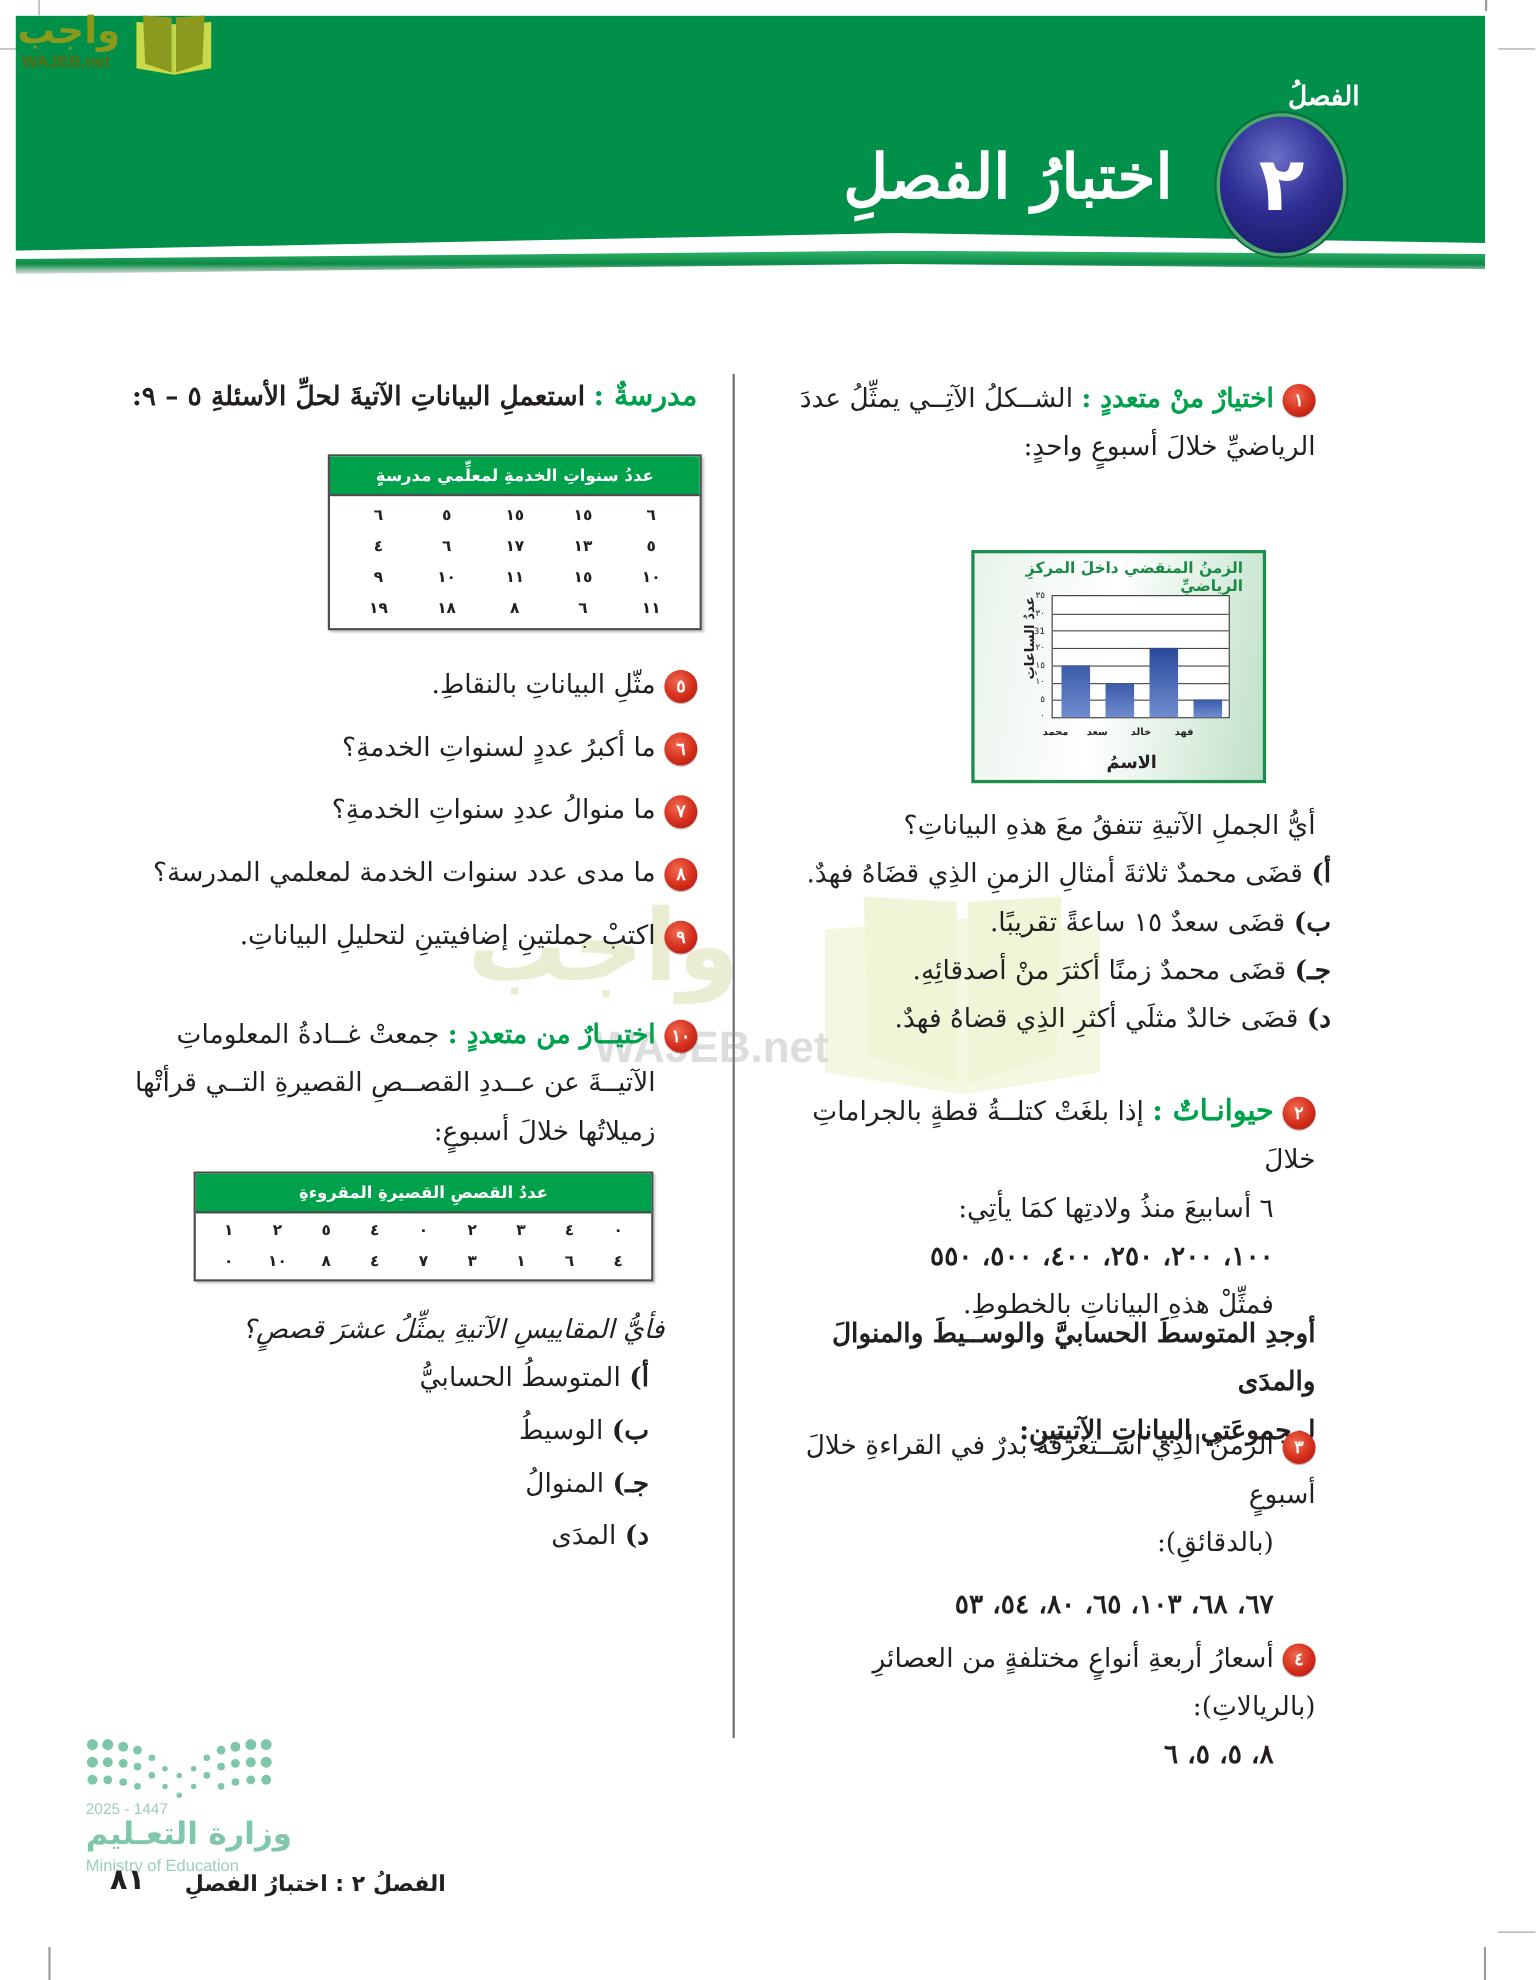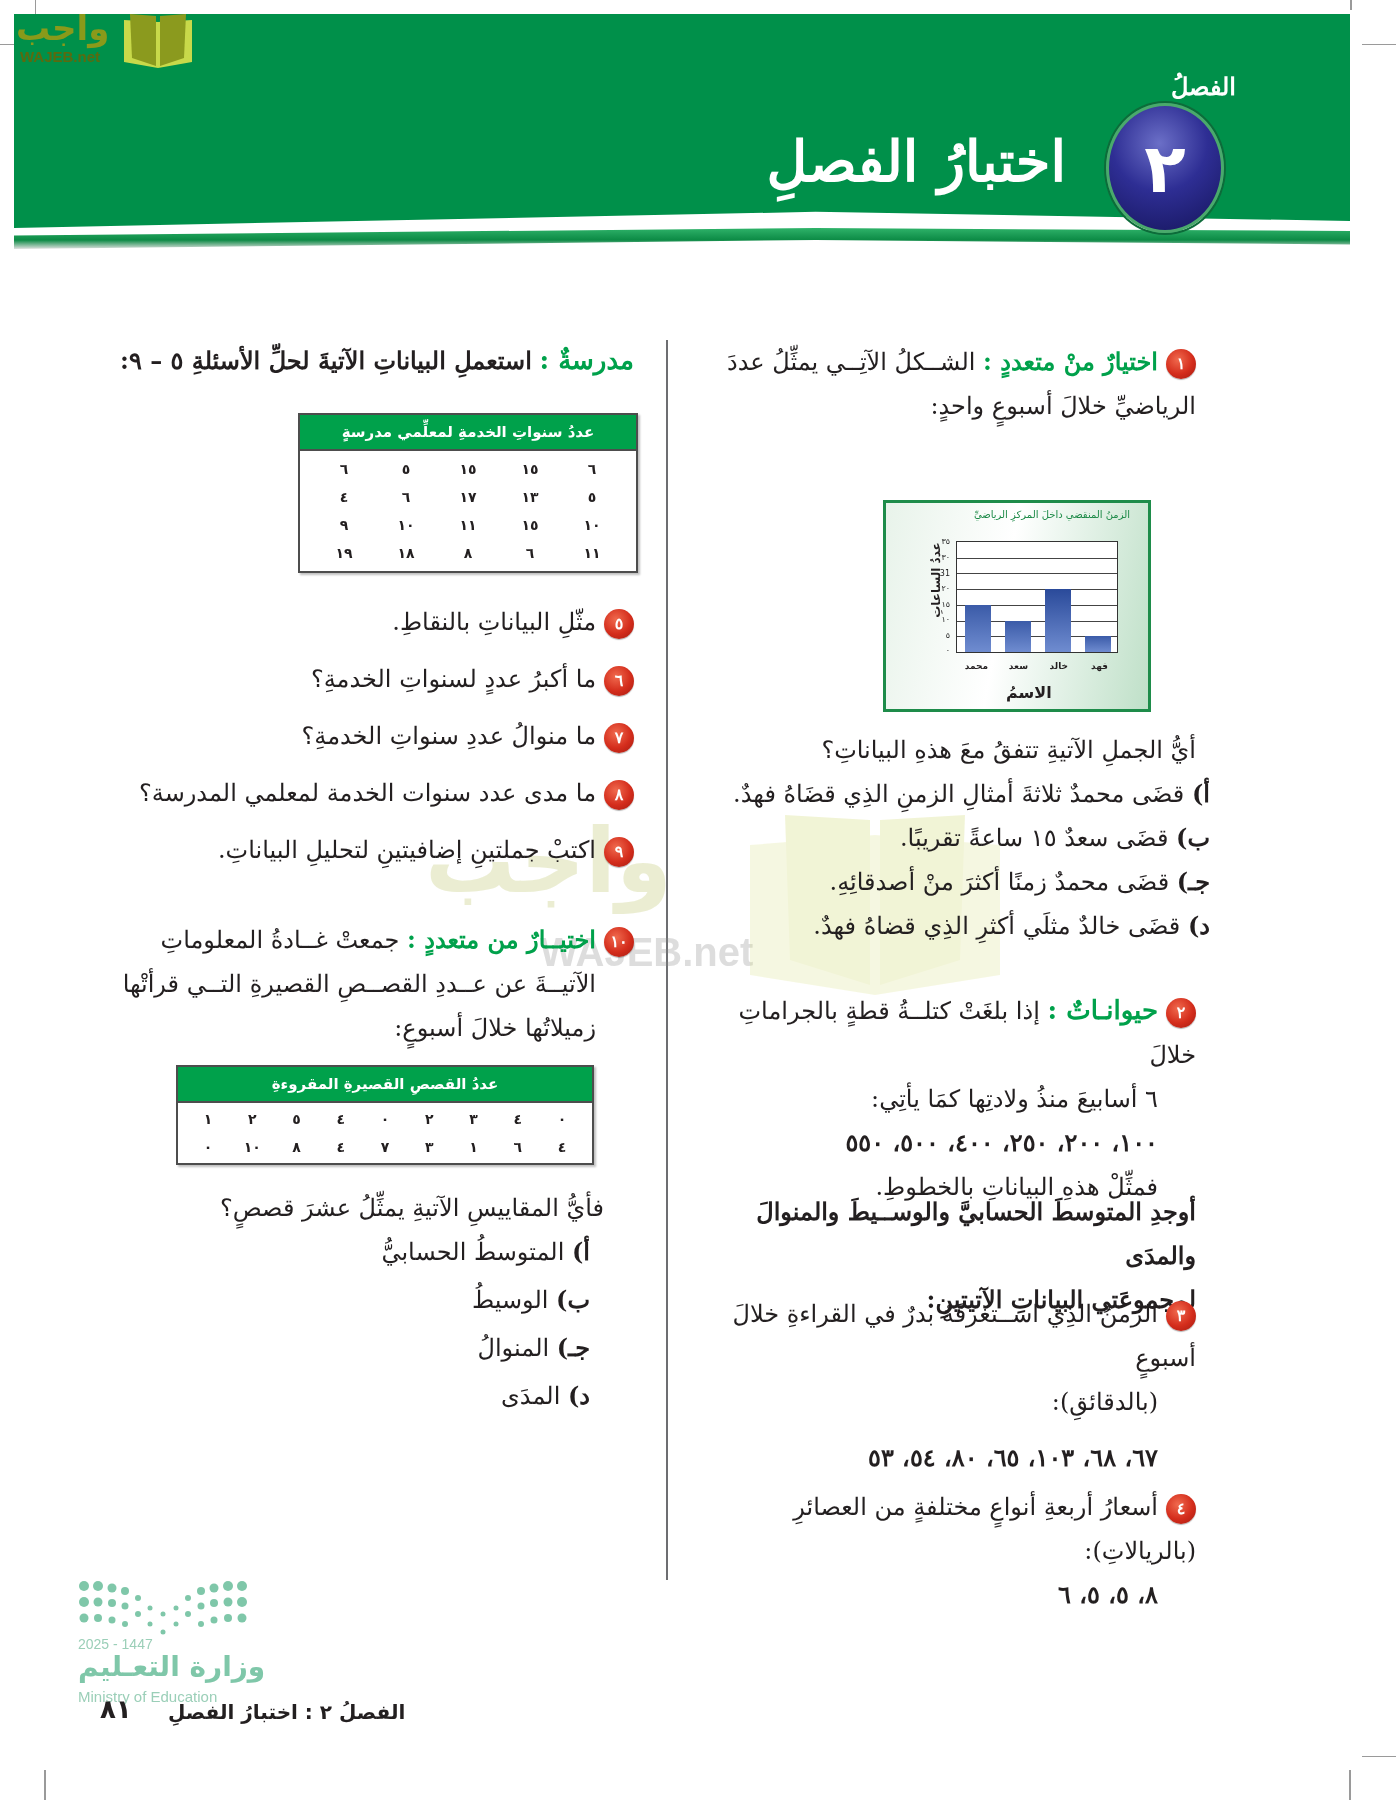--- a/index.html
+++ b/index.html
@@ -57,27 +57,27 @@
   
   .rcol { position:absolute; right:200px; width:490px; }
   .lcol { position:absolute; right:762px; width:520px; }
 
   
   .chart-box {
     position:absolute; left:883px; top:500px; width:262px; height:206px;
     border:3px solid #1e8c4a;
     background:linear-gradient(100deg,#e8f3ea 0%, #ffffff 45%, #bfe0c8 100%);
   }
-  .chart-title { position:absolute; top:6px; right:18px; font-size:10px; font-weight:normal; color:#1c8a47; }
+  .chart-title { position:absolute; top:6px; right:18px; font-size:14px; font-weight:bold; color:#1c8a47; }
   .plot { position:absolute; left:70px; top:38px; width:160px; height:110px; background:#fff; border:1px solid #333; }
   .gridline { position:absolute; left:0; right:0; height:1px; background:#444; }
   .bar { position:absolute; bottom:0; width:26px; background:linear-gradient(#3b5ba8,#6f8cd0); }
   .ytick { position:absolute; left:44px; width:20px; text-align:right; font-size:8px; color:#222; }
   .ylabel { position:absolute; left:12px; top:70px; transform:rotate(-90deg); font-size:12px; font-weight:bold; white-space:nowrap; }
-  .xtick { position:absolute; top:158px; font-size:9px; font-weight:bold; text-align:right; width:40px; }
+  .xtick { position:absolute; top:158px; font-size:9px; font-weight:bold; text-align:left; width:40px; }
   .xlabel { position:absolute; top:180px; left:120px; font-size:16px; font-weight:bold; }
 
   
   .dtable { position:absolute; border:2px solid #4d4d4d; background:#fff; box-shadow:2px 2px 2px rgba(0,0,0,0.25); }
   .dtable .thead { background:#00a14b; color:#fff; font-weight:bold; text-align:center; font-size:15px; height:34px; line-height:34px; border-bottom:2px solid #4d4d4d; }
   .dtable .row { display:flex; justify-content:space-between; padding:0 24px; font-size:14px; font-weight:bold; height:28px; line-height:28px; }
   .dtable .row span { width:40px; text-align:center; }
 
   
   .wm { position:absolute; opacity:0.28; }
@@ -284,21 +284,21 @@
         <span>٧</span>
         <span>٤</span>
         <span>٨</span>
         <span>١٠</span>
         <span>٠</span>
     </div>
   </div>
 </div>
 
 <div class="lcol txt" style="top:1186px;">
-  <div style="margin-right:30px;">فأيُّ المقاييسِ الآتيةِ يمثِّلُ عشرَ قصصٍ؟</div>
+  <div style="margin-right:30px;font-style:italic;">فأيُّ المقاييسِ الآتيةِ يمثِّلُ عشرَ قصصٍ؟</div>
   <div style="margin-right:44px;height:48px;"><span class="bold">أ)</span> <span>المتوسطُ الحسابيُّ</span></div>
   <div style="margin-right:44px;height:48px;"><span class="bold">ب)</span> <span>الوسيطُ</span></div>
   <div style="margin-right:44px;height:48px;"><span class="bold">جـ)</span> <span>المنوالُ</span></div>
   <div style="margin-right:44px;height:48px;"><span class="bold">د)</span> <span>المدَى</span></div>
 </div>
 
 <svg class="moe-dots" viewBox="0 0 170 60">
   <g fill="#7fc7a9">
     <circle cx="6" cy="6" r="5"></circle>
       <circle cx="20" cy="6" r="5"></circle>

